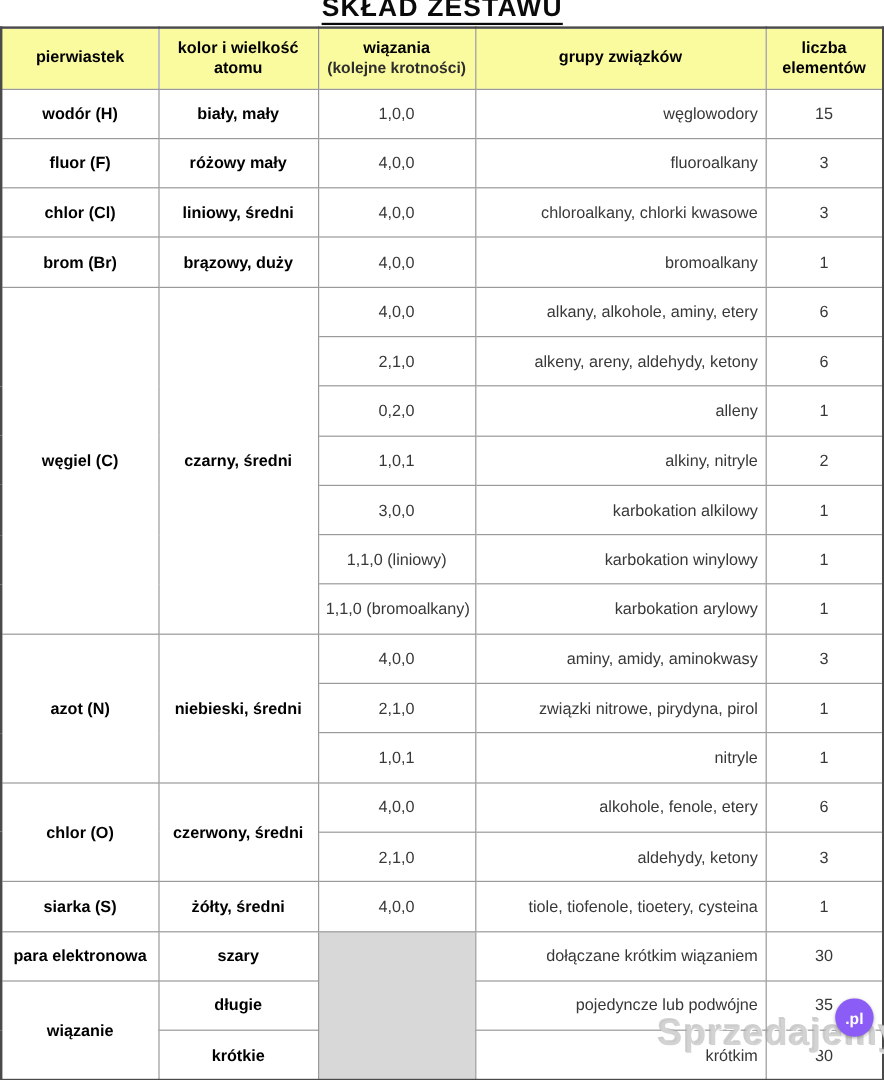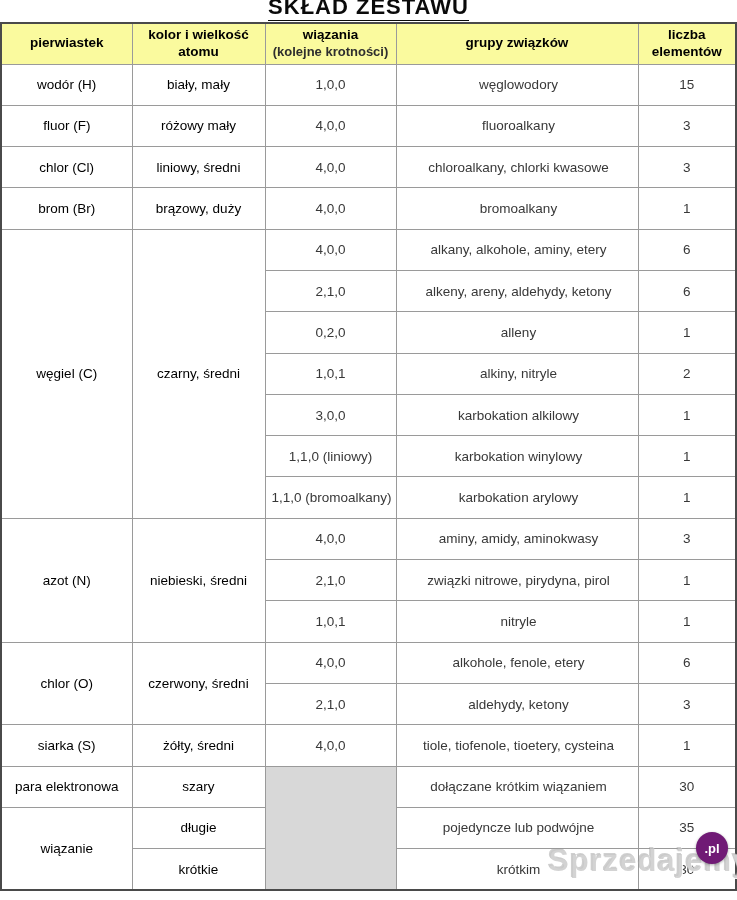--- a/index.html
+++ b/index.html
@@ -15,38 +15,38 @@
   }
   table.kit {
     border-collapse:collapse; table-layout:fixed; width:735px;
     margin:1px 0 0 0; border:2px solid #4a4a4a;
   }
   th, td {
     border:1px solid #9a9a9a; padding:0 6px;
     font-size:13.5px; color:#383838; text-align:center; vertical-align:middle;
     overflow:hidden; white-space:nowrap;
   }
-  thead tr { height:41px;padding-left:20px; }
+  thead tr { height:51px;padding-left:20px; }
   tbody tr { height:41.3px; }
   thead th { background:#FAFA9E; color:#000000; font-weight:bold; line-height:1.25; }
   thead th .sub { font-weight:bold; font-size:13px; color:#2e2e2e; }
-  td.element, td.atom { font-weight:normal; color:#000000; }
-  td.compounds { text-align:center; padding-left:9px; }
+  td.element, td.atom { font-weight:bold; color:#000000; }
+  td.compounds { text-align:right; padding-left:9px; }
   td.gray-cell { background:#D8D8D8; }
   .watermark {
     position:absolute; left:548px; top:843px; z-index:5;
     font-size:31px; font-weight:bold; letter-spacing:1px;
     color:rgba(200,200,200,0.80);
     text-shadow:1px 1px 0 rgba(255,255,255,0.95), -1px -1px 0 rgba(150,150,150,0.45);
     pointer-events:none;
   }
   .watermark-badge {
     position:absolute; left:696px; top:832px; z-index:6;
     width:32px; height:32px; border-radius:50%;
-    background:#701a75; color:#ffffff; font-size:13px; font-weight:bold;
+    background:#8b5cf6; color:#ffffff; font-size:13px; font-weight:bold;
     display:flex; align-items:center; justify-content:center;
     box-shadow:0 1px 3px rgba(0,0,0,0.35);
     pointer-events:none;
   }
 </style>
 </head>
 <body>
 
 <div class="title-clip">
   <span class="page-title">SKŁAD ZESTAWU</span>

